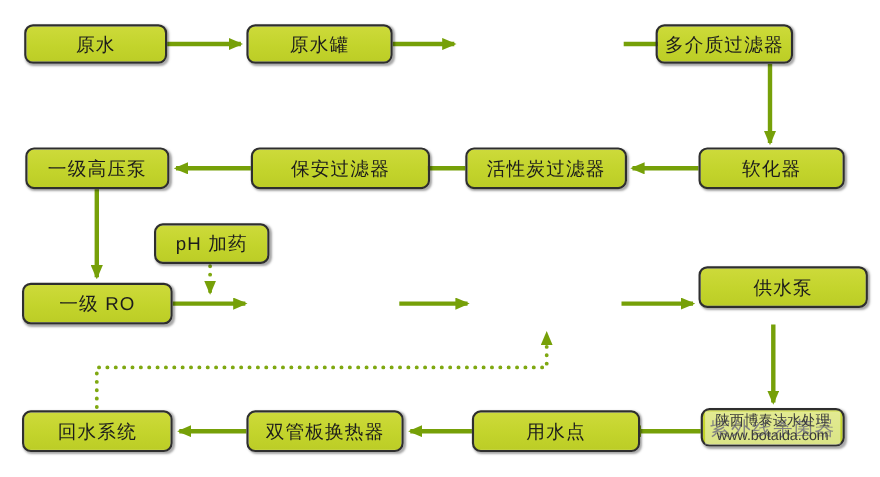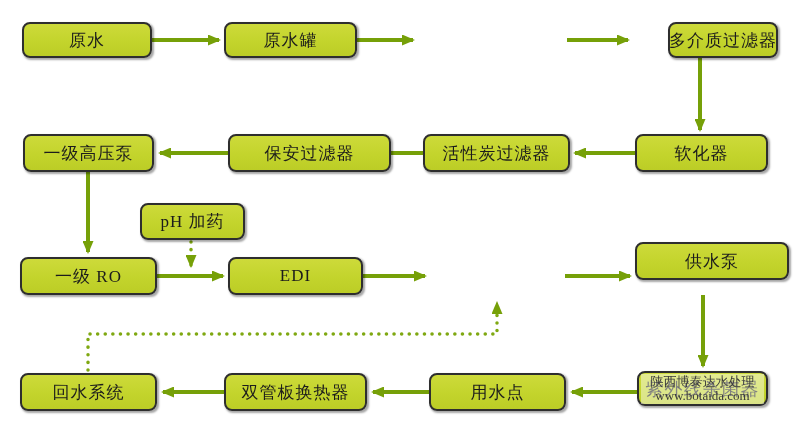--- a/index.html
+++ b/index.html
@@ -1,18 +1,18 @@
 <!DOCTYPE html>
 <html><head>
 <meta charset="utf-8">
 <style>
   html,body{margin:0;padding:0;background:#ffffff;}
   .canvas{
     position:relative;width:800px;height:434px;background:#ffffff;overflow:hidden;
-    font-family:Liberation Serif, serif;
+    font-family:Liberation Sans, sans-serif;
   }
   .wires{position:absolute;left:0;top:0;width:800px;height:434px;}
   .node{
     position:absolute;display:flex;align-items:center;justify-content:center;
     background:linear-gradient(180deg,#cdda3a 0%,#c3d42c 55%,#bccd26 100%);
     border:2px solid #2e2e2e;border-radius:8px;
     box-shadow:1.5px 1.5px 2px rgba(0,0,0,0.35);
     box-sizing:border-box;
   }
   .node-label{
@@ -62,21 +62,21 @@
       <path d="M88,370 V334 H497 V303" marker-end="url(#ah)"></path>
     </g>
   </svg>
 
   <div class="node" style="left:22px;top:22px;width:130px;height:36px">
     <span class="node-label">原水</span>
   </div>
   <div class="node" style="left:224px;top:22px;width:133px;height:36px">
     <span class="node-label">原水罐</span>
   </div>
-  <div class="node" style="left:668px;top:22px;width:110px;height:36px">
+  <div class="node" style="left:596px;top:22px;width:125px;height:36px">
     <span class="node-label">多介质过滤器</span>
   </div>
 
   <div class="node" style="left:23px;top:134px;width:131px;height:38px">
     <span class="node-label">一级高压泵</span>
   </div>
   <div class="node" style="left:228px;top:134px;width:163px;height:38px">
     <span class="node-label">保安过滤器</span>
   </div>
   <div class="node" style="left:423px;top:134px;width:147px;height:38px">
@@ -86,34 +86,31 @@
     <span class="node-label">软化器</span>
   </div>
 
   <div class="node" style="left:20px;top:257px;width:137px;height:38px">
     <span class="node-label">一级 RO</span>
   </div>
 
   <div class="node" style="left:140px;top:203px;width:105px;height:37px">
     <span class="node-label">pH 加药</span>
   </div>
-  <div class="node" style="left:228px;top:257px;width:135px;height:38px">
-    <span class="node-label">EDI</span>
-  </div>
   <div class="node" style="left:635px;top:242px;width:154px;height:38px">
     <span class="node-label">供水泵</span>
   </div>
 
   <div class="node" style="left:20px;top:373px;width:137px;height:38px">
     <span class="node-label">回水系统</span>
   </div>
   <div class="node" style="left:224px;top:373px;width:143px;height:38px">
     <span class="node-label">双管板换热器</span>
   </div>
-  <div class="node" style="left:429px;top:373px;width:137px;height:38px">
+  <div class="node" style="left:429px;top:373px;width:153px;height:38px">
     <span class="node-label">用水点</span>
   </div>
   <div class="node node-uv" style="left:637px;top:371px;width:131px;height:35px">
     <span class="node-label">紫外线杀菌器</span>
     <div class="watermark">
       <span class="wm-line">陕西博泰达水处理</span>
       <span class="wm-line">www.botaida.com</span>
     </div>
   </div>
 

